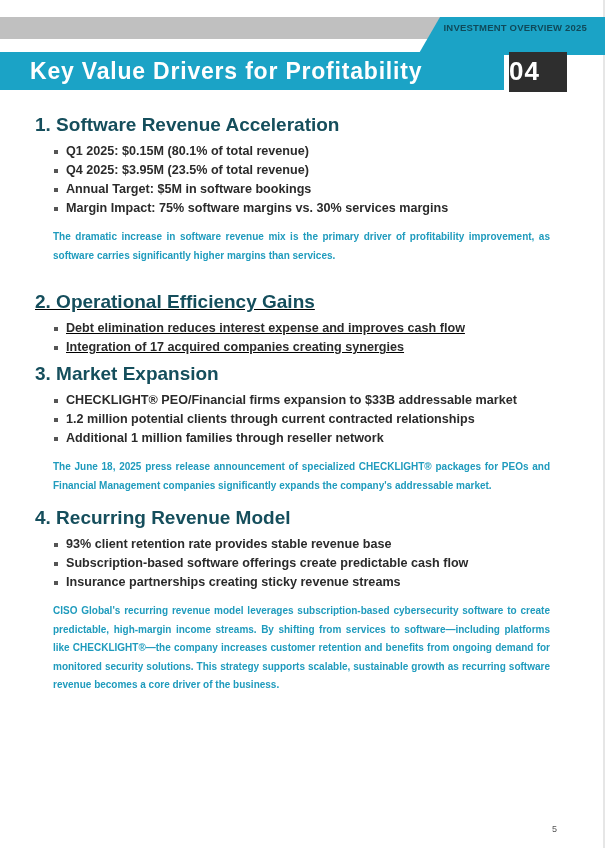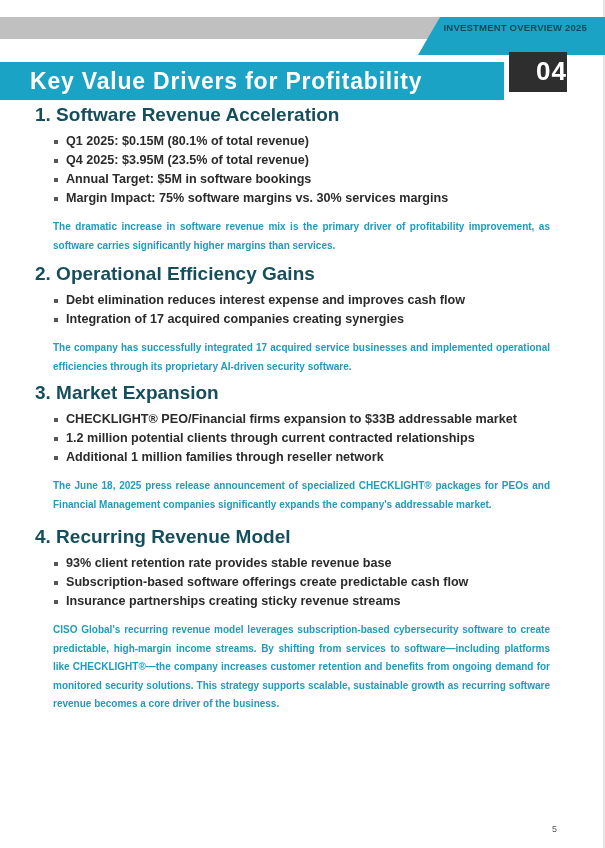--- a/index.html
+++ b/index.html
@@ -8,35 +8,35 @@
 
   
   .top-band { position: absolute; left: 0; top: 17px; width: 605px; height: 22px; }
   .top-gray { position: absolute; left: 0; top: 0; width: 440px; height: 22px; background: #c0c0c0; }
   .top-blue { position: absolute; left: 418px; top: 0; width: 187px; height: 38px; background: #1ba3c6;
               clip-path: polygon(22px 0, 100% 0, 100% 100%, 0 100%); }
   .top-label { position: absolute; right: 18px; top: 0; height: 22px; line-height: 22px;
                font-size: 9.5px; font-weight: bold; color: #0f4a5a; letter-spacing: 0.2px; }
 
   
-  .title-bar { position: absolute; left: 0; top: 62px; width: 504px; height: 38px; background: #1ba3c6; }
+  .title-bar { position: absolute; left: 0; top: 52px; width: 504px; height: 38px; background: #1ba3c6; }
   .title-text { position: absolute; left: 30px; top: 0; height: 38px; line-height: 38px; font-size: 23px; font-weight: bold;
                 color: #ffffff; letter-spacing: 0.8px; }
   .num-box { position: absolute; left: 509px; top: 52px; width: 58px; height: 40px; background: #2e2e2e; color: #fff;
-             font-size: 26px; font-weight: bold; text-align: right; line-height: 38px; letter-spacing: 1px; }
+             font-size: 26px; font-weight: bold; text-align: left; line-height: 38px; letter-spacing: 1px; }
 
   .content { position: absolute; left: 35px; top: 96px; width: 515px; }
   h2 { margin: 0; font-size: 19px; font-weight: bold; color: #154e5c; line-height: 26px; }
   ul { list-style: none; margin: 4px 0 0 0; padding: 0 0 0 17px; }
   li { position: relative; padding-left: 14px; font-size: 12.6px; font-weight: bold; color: #2b2b2b; line-height: 19px; }
   li::before { content: ""; position: absolute; left: 2px; top: 8px; width: 4px; height: 4px; background: #555; }
   p.note { margin: 10px 0 0 18px; font-size: 10px; font-weight: bold; color: #1f9bbd; line-height: 18.5px; text-align: justify; }
   .section { margin-bottom: 4px; }
-  .s1 { margin-top: 6px; }
-  .s2 { margin-top: 6px; }
+  .s1 { margin-top: 16px; }
+  .s2 { margin-top: 24px; text-decoration: underline; }
   .s3 { margin-top: 0; }
   .s4 { margin-top: 10px; }
 
   .page-num { position: absolute; left: 552px; top: 824px; font-size: 9px; color: #555; }
 </style>
 </head>
 <body>
 
 <div class="page">
 
@@ -64,21 +64,20 @@
       </ul>
       <p class="note">The dramatic increase in software revenue mix is the primary driver of profitability improvement, as software carries significantly higher margins than services.</p>
     </div>
 
     <div class="section s2">
       <h2>2. Operational Efficiency Gains</h2>
       <ul>
         <li>Debt elimination reduces interest expense and improves cash flow</li>
         <li>Integration of 17 acquired companies creating synergies</li>
       </ul>
-      <p class="note">The company has successfully integrated 17 acquired service businesses and implemented operational efficiencies through its proprietary AI-driven security software.</p>
     </div>
 
     <div class="section s3">
       <h2>3. Market Expansion</h2>
       <ul>
         <li>CHECKLIGHT® PEO/Financial firms expansion to $33B addressable market</li>
         <li>1.2 million potential clients through current contracted relationships</li>
         <li>Additional 1 million families through reseller network</li>
       </ul>
       <p class="note">The June 18, 2025 press release announcement of specialized CHECKLIGHT® packages for PEOs and Financial Management companies significantly expands the company's addressable market.</p>

